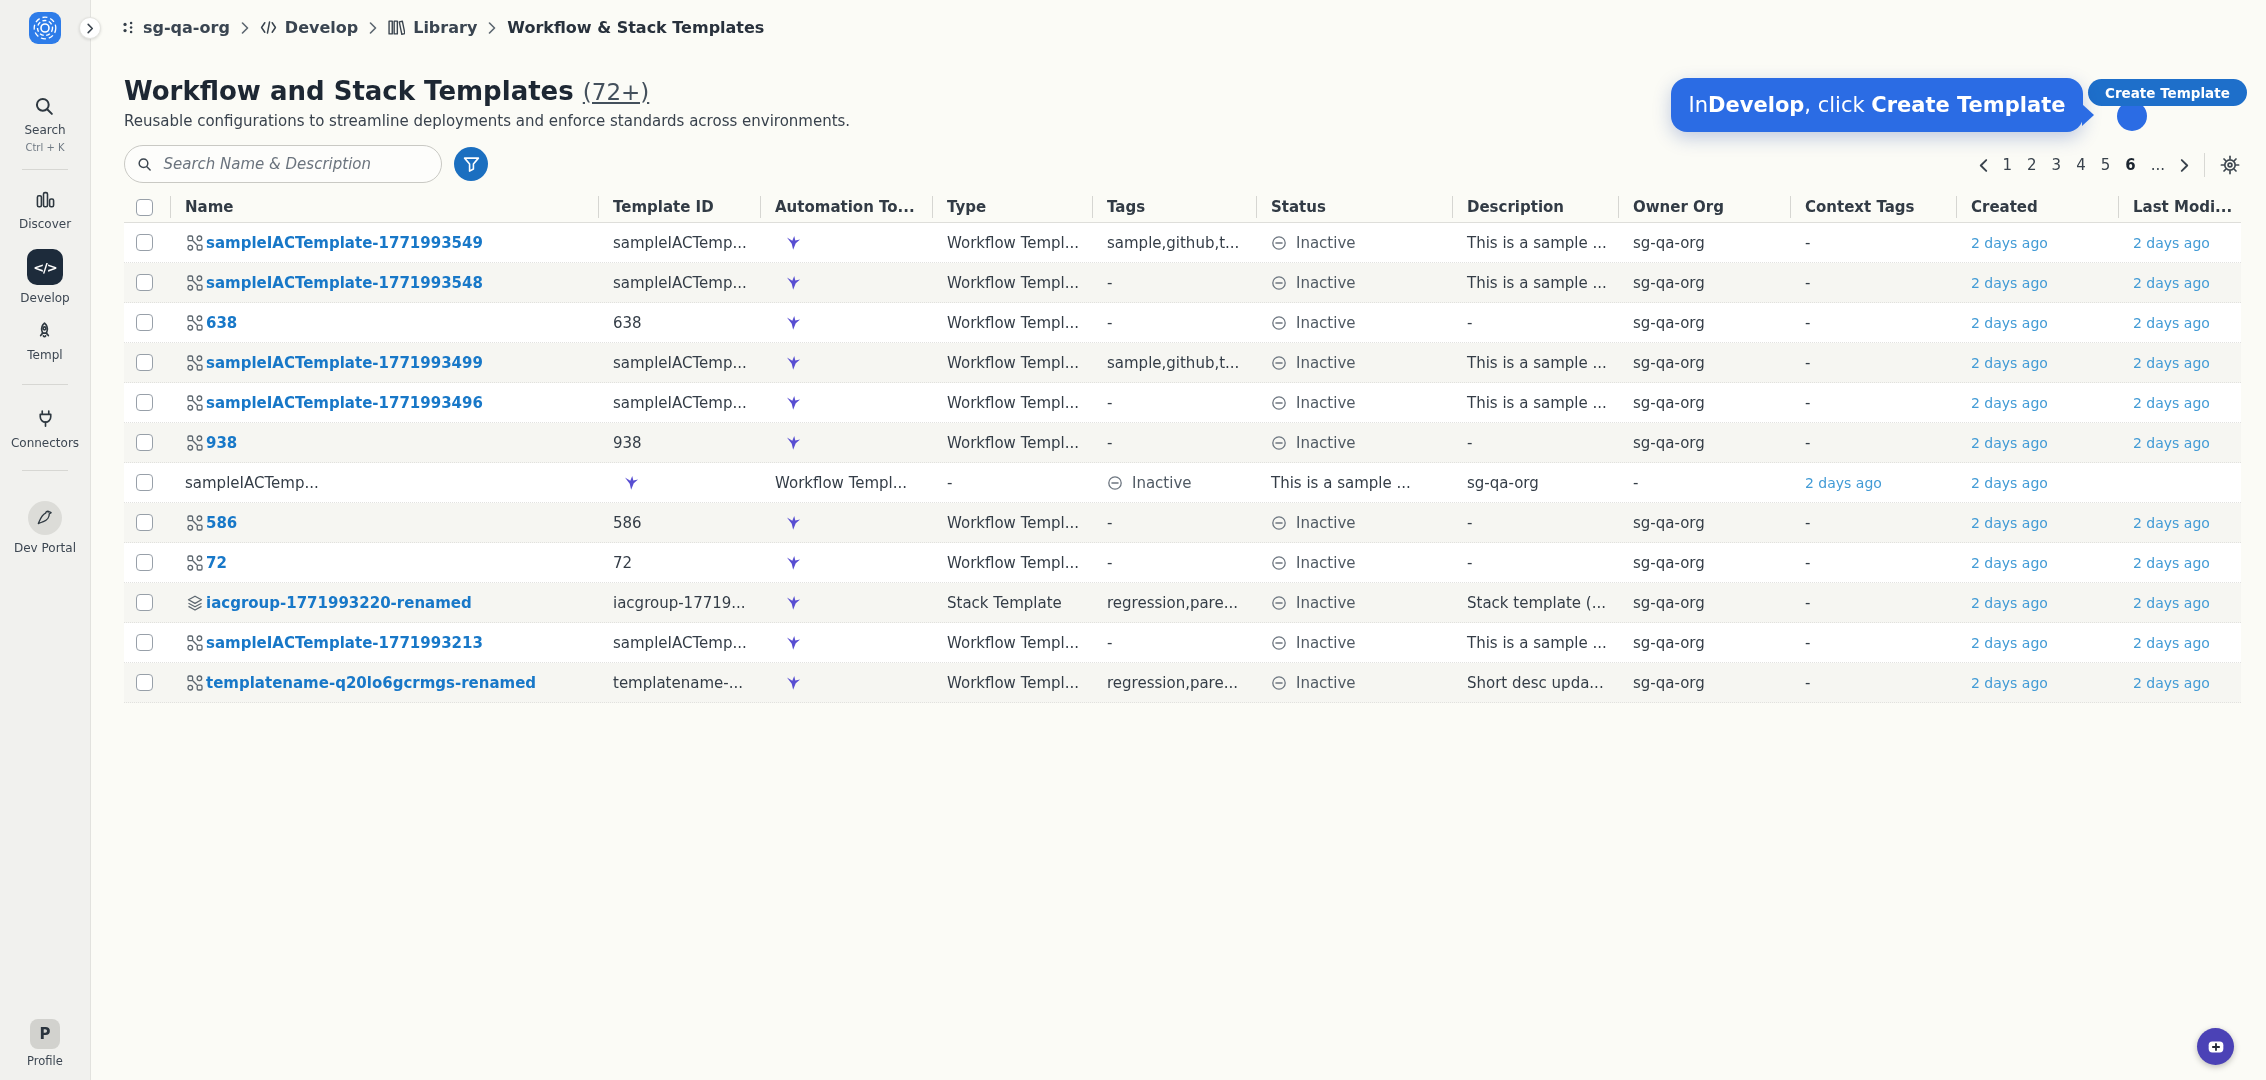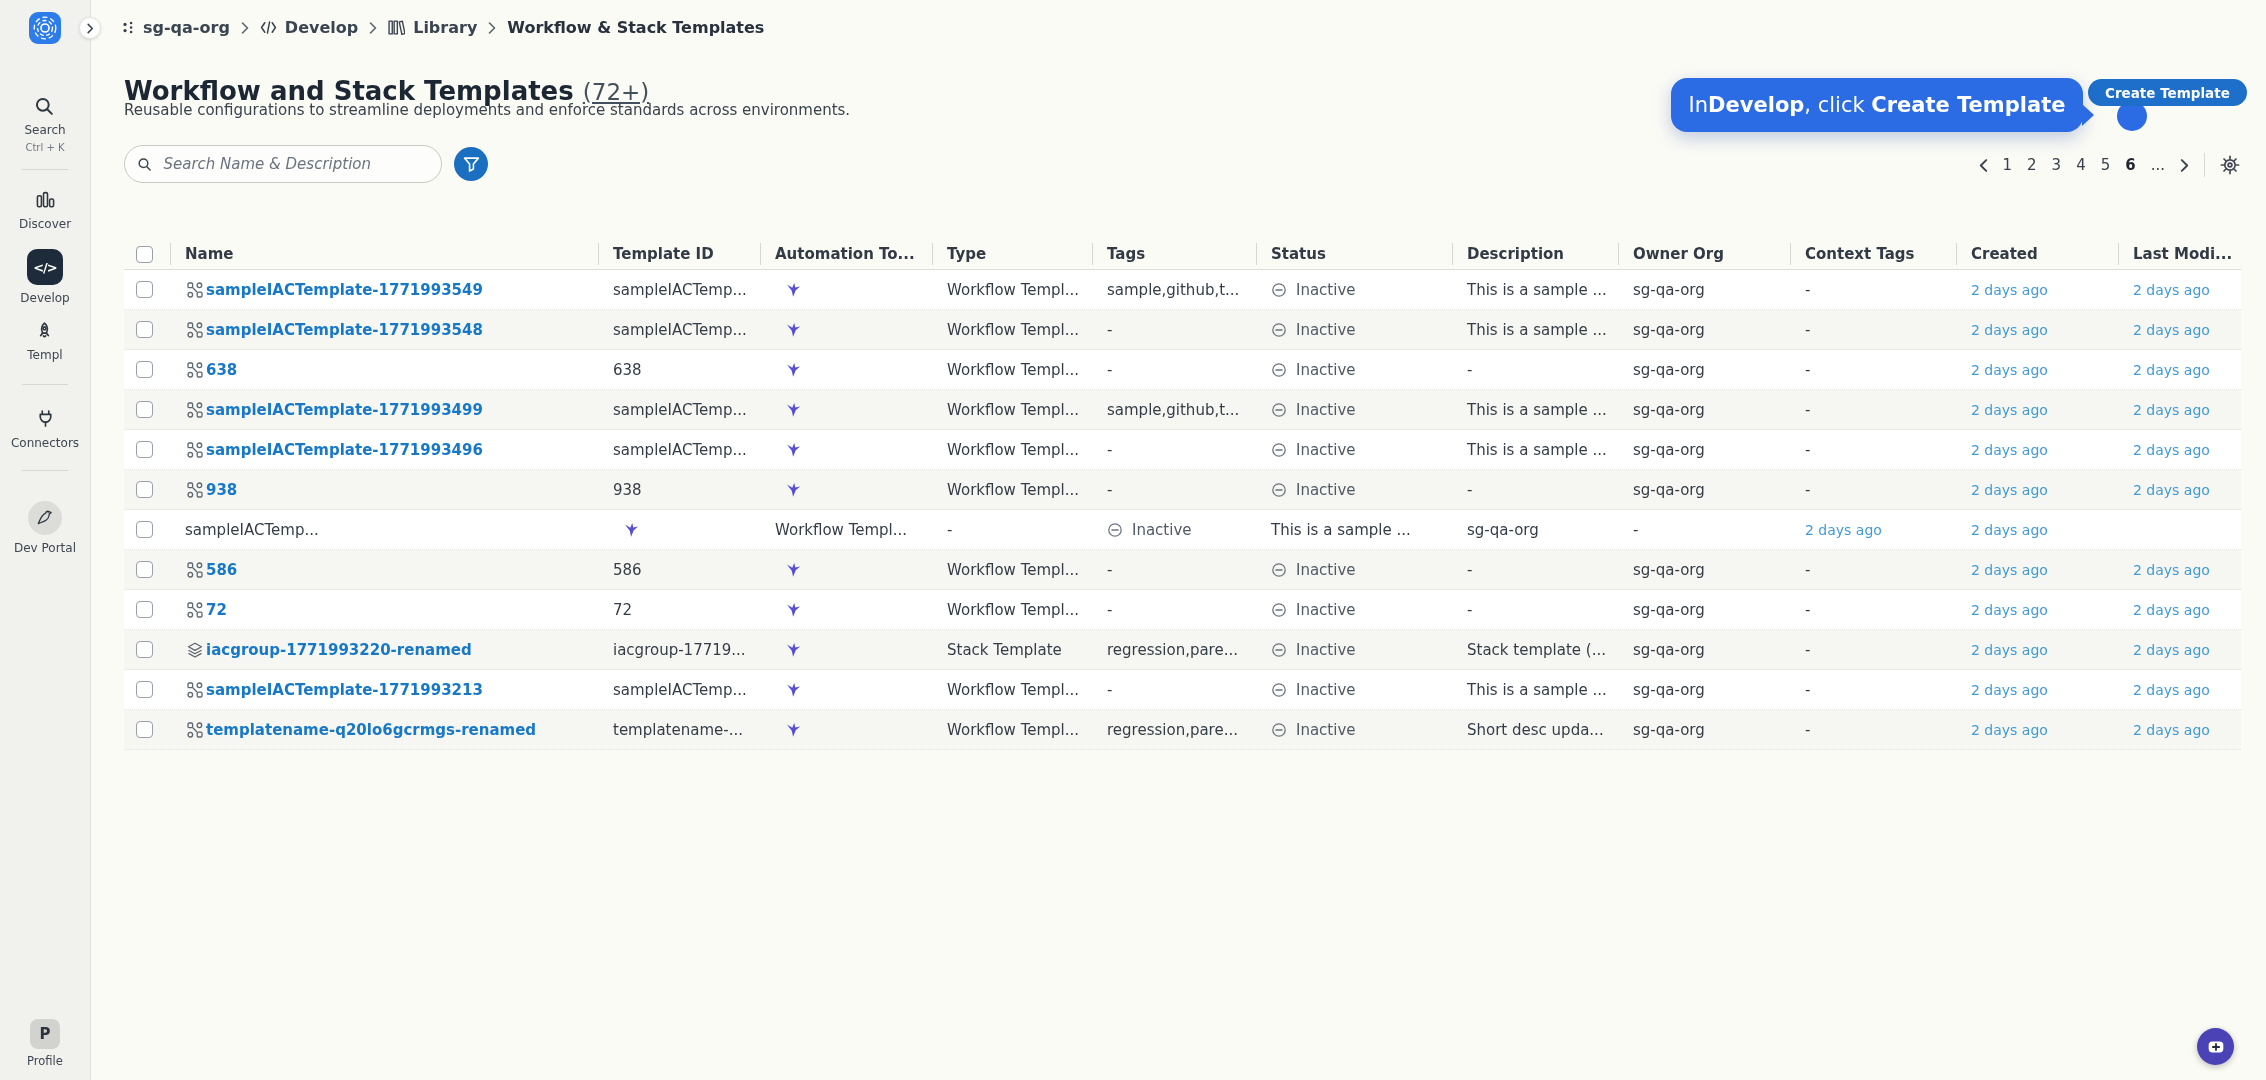--- a/index.html
+++ b/index.html
@@ -57,21 +57,21 @@
   }
   .crumb { display:flex; align-items:center; gap:8px; font-size:16px;
     font-weight:600; color:#3a4551; cursor:pointer; white-space:nowrap; }
   .crumb.last { font-weight:bold; color:#28313c; }
   .crumb-sep { display:flex; align-items:center; }
 
   
   .page-title { position:absolute; left:124px; top:76px; font-size:26px;
     font-weight:bold; color:#1d2733; }
   .page-title .count { font-weight:normal; font-size:23px; color:#44505c;text-decoration:underline; }
-  .subtitle { position:absolute; left:124px; top:101px; font-size:15px; color:#39424d; }
+  .subtitle { position:absolute; left:124px; top:112px; font-size:15px; color:#39424d; }
 
   .search-box {
     position:absolute; left:124px; top:145px; width:318px; height:38px;
     border:1px solid #c9c9c4; border-radius:19px; background:#fdfdfb;
     display:flex; align-items:center; padding:0 12px; gap:11px;
   }
   .search-box input {
     border:0; outline:0; background:transparent; width:100%;
     font-family:"DejaVu Sans", sans-serif;
     font-size:15px; font-style:italic; color:#3a434d;
@@ -93,21 +93,21 @@
   .pg-chev { display:flex; align-items:center; cursor:pointer; }
   .pg-divider { width:1px; height:24px; background:#d8d8d4; }
   .gear-btn { display:flex; align-items:center; cursor:pointer; }
 
   
   .table { position:absolute; left:124px; top:192px; width:2117px; }
   .grid {
     display:grid;
     grid-template-columns:46px 428px 162px 172px 160px 164px 196px 166px 172px 166px 162px 123px;
   }
-  .thead { height:31px; border-bottom:1px solid #dededa;margin-top:47px; }
+  .thead { height:31px; border-bottom:1px solid #dededa; }
   .hcell {
     display:flex; align-items:center; padding-left:15px; position:relative;
     font-size:15px; font-weight:bold; color:#323b45; overflow:hidden; white-space:nowrap;
   }
   .hcell + .hcell::before {
     content:""; position:absolute; left:0; top:4px; bottom:4px; width:1px; background:#d6d6d2;
   }
   .hcell.c-check { padding-left:12px; }
   .trow { height:40px; border-bottom:1px dotted #dddddad8; background:#ffffff; cursor:pointer; }
   .trow.alt { background:#f6f6f2;text-align:center; }

